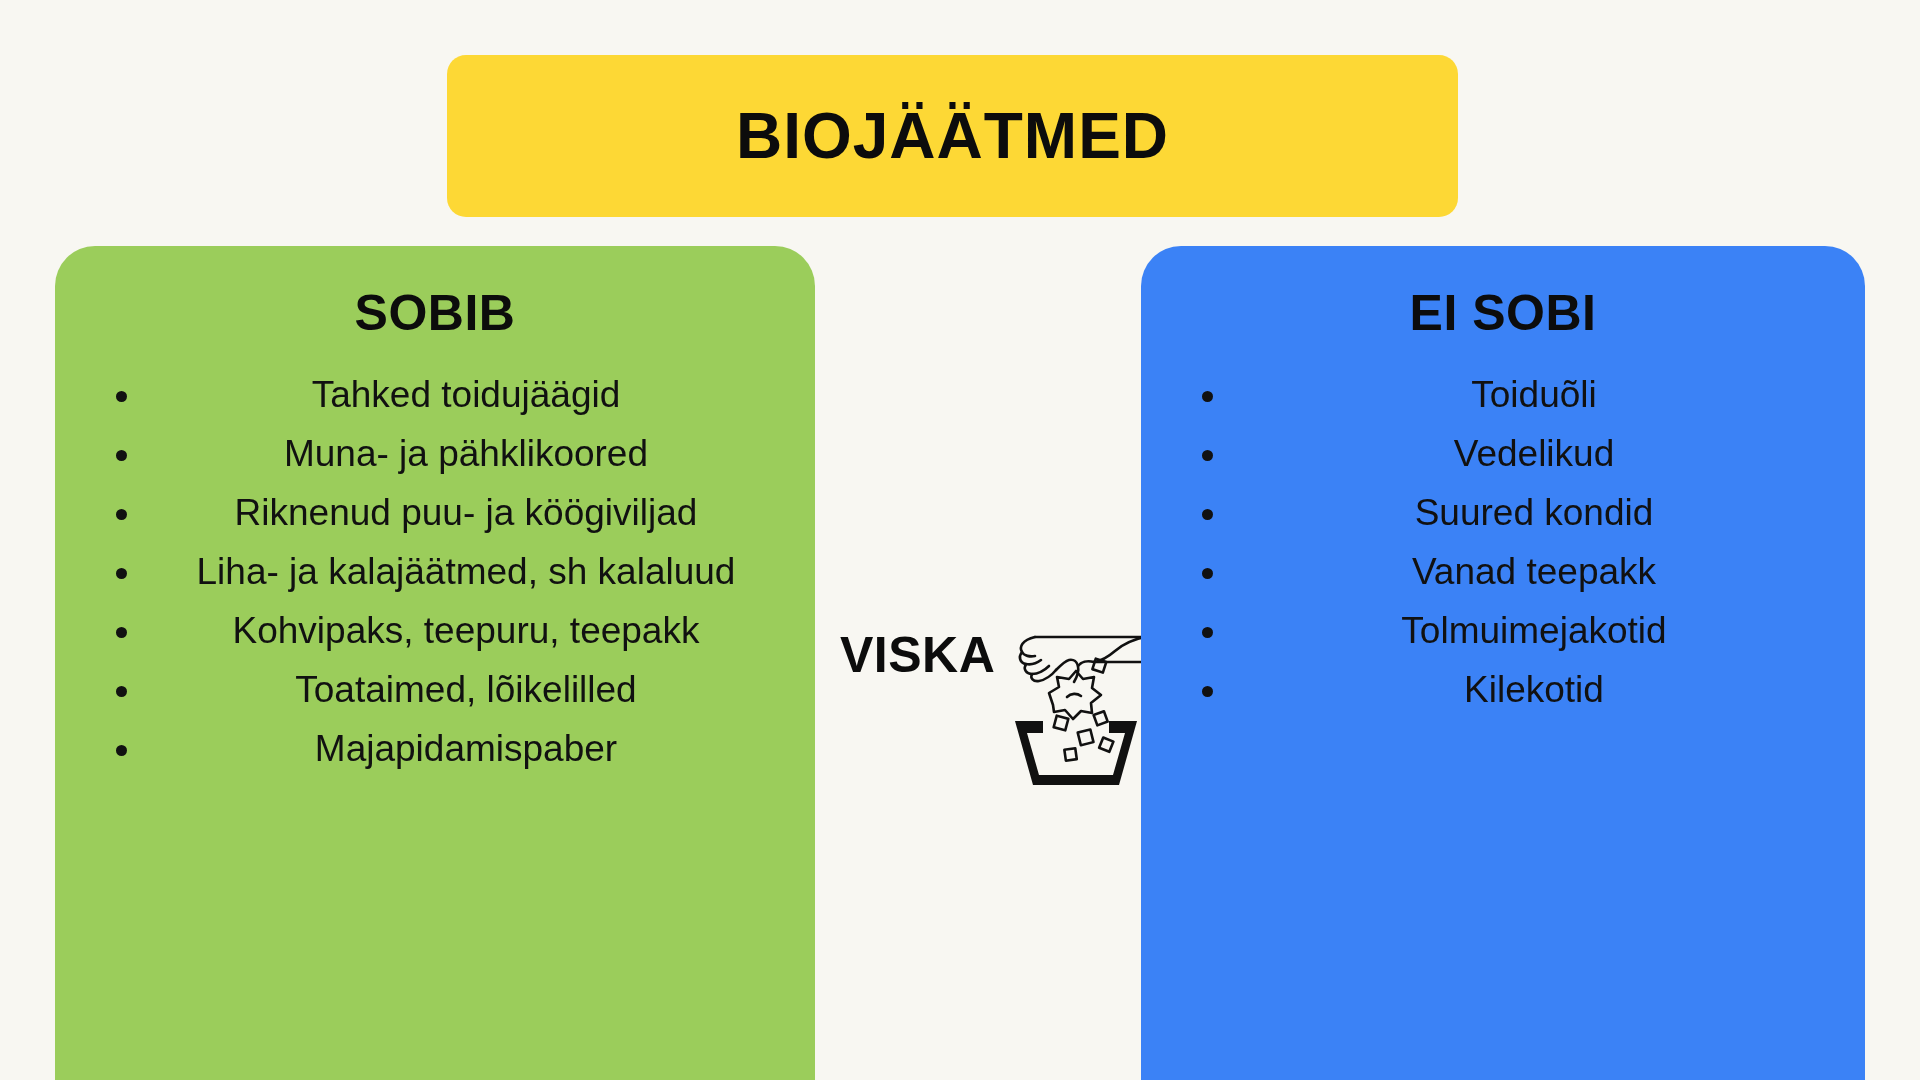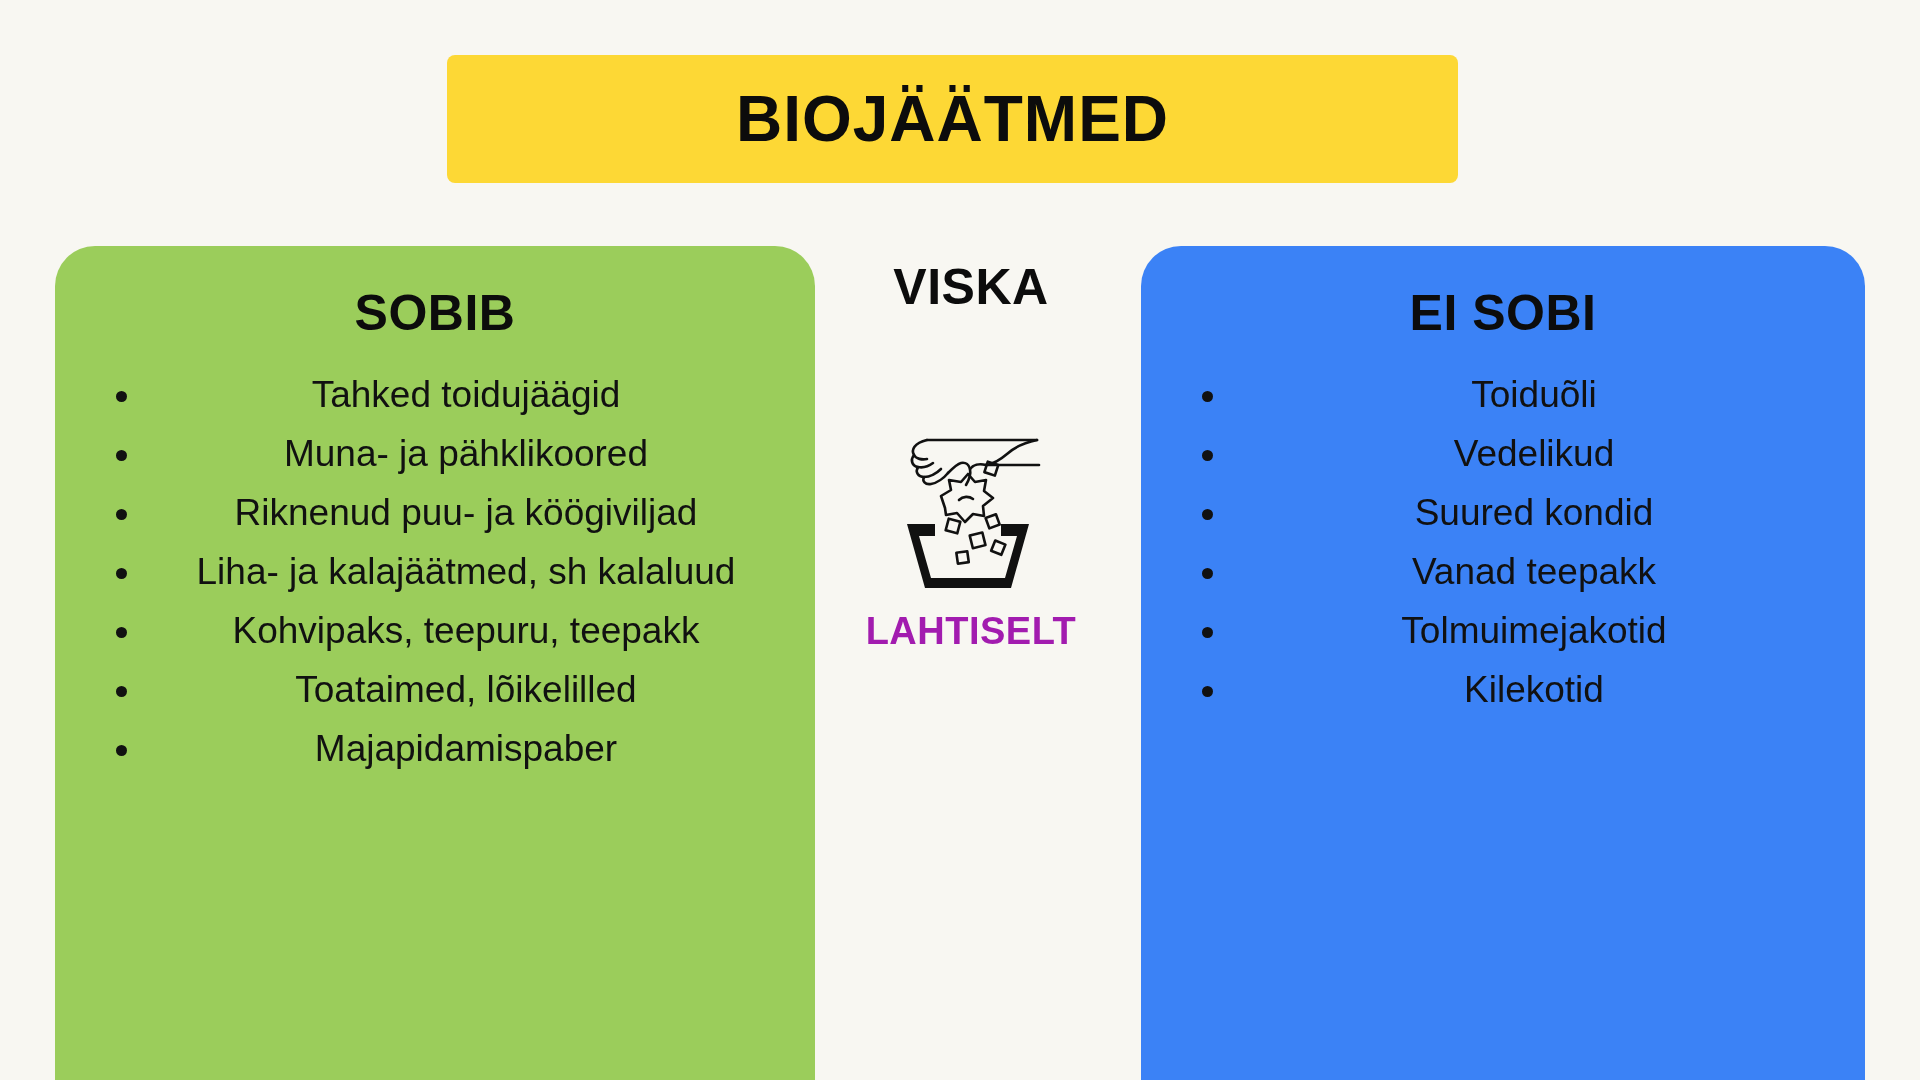--- a/index.html
+++ b/index.html
@@ -22,23 +22,23 @@
     height: 1080px;
     box-sizing: border-box;
   }
 
   
   .banner {
     position: absolute;
     left: 447px;
     top: 55px;
     width: 1011px;
-    height: 128px;
+    height: 162px;
     background: #FDD835;
-    border-radius: 8px;
+    border-radius: 19px;
     display: flex;
     align-items: center;
     justify-content: center;
   }
   .banner-title {
     font-size: 64px;
     font-weight: bold;
     letter-spacing: 1px;
     color: #0C0C0C;
     white-space: nowrap;
@@ -106,21 +106,21 @@
   }
 
   
   .middle {
     position: absolute;
     left: 840px;
     top: 0;
     width: 262px;
     height: 806px;
     display: flex;
-    flex-direction: column;
+    flex-direction: row;
     align-items: center;
   }
   .middle-heading {
     margin-top: 12px;
     font-size: 50px;
     font-weight: bold;
     letter-spacing: 0.5px;
     color: #0C0C0C;
   }
   .tidyman {

